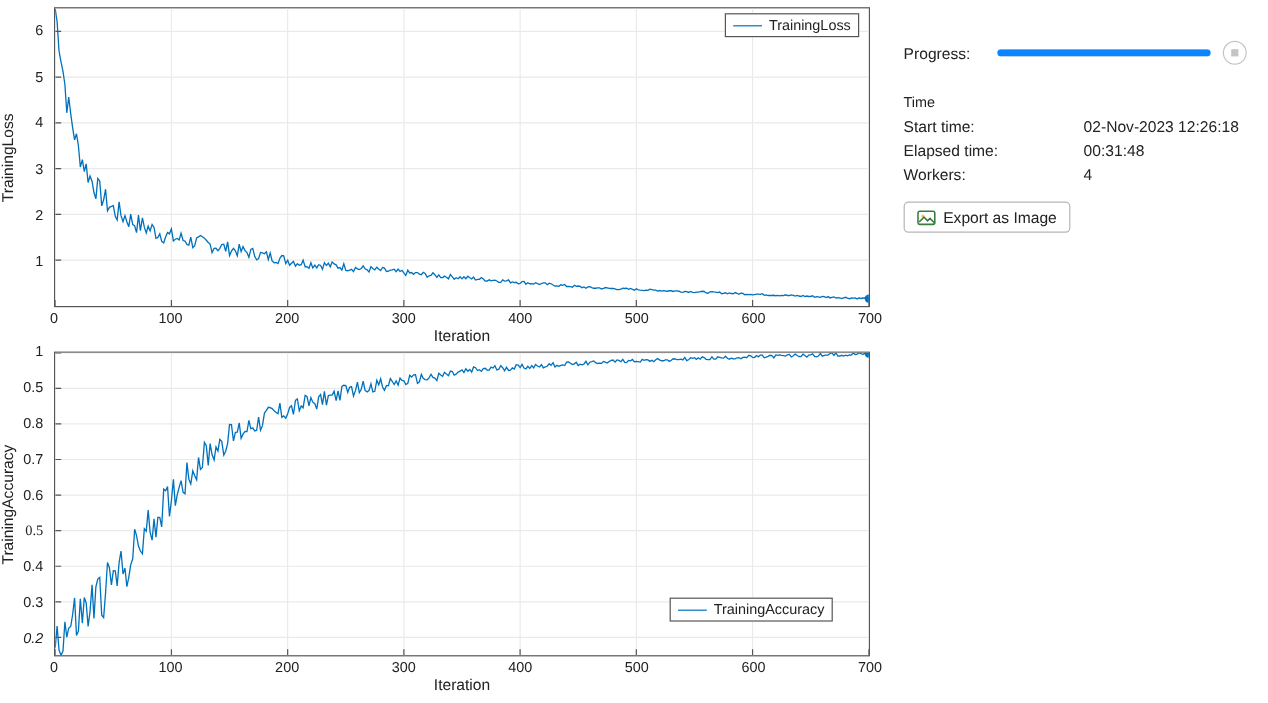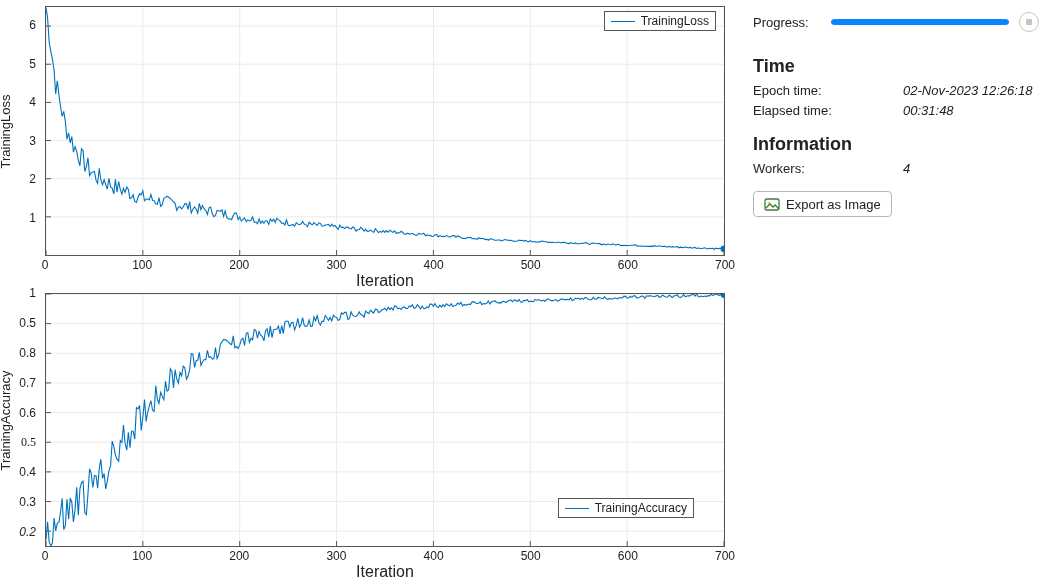--- a/index.html
+++ b/index.html
@@ -19,21 +19,21 @@
     height: 586px;
   }
   .charts {
     flex: 0 0 735px;
     height: 586px;
     position: relative;
     box-sizing: border-box;
   }
   .side {
     flex: 1 1 auto;
-    padding: 12px 18px 0 18px;
+    padding: 34px 18px 0 18px;
     box-sizing: border-box;
     font-size: 13px;
   }
   .progress-row {
     display: flex;
     align-items: center;
     margin-bottom: 18px;
   }
   .progress-label {
     flex: 0 0 78px;
@@ -63,35 +63,34 @@
     justify-content: center;
     background: #fff;
     cursor: default;
   }
   .stop-btn .square {
     width: 6px;
     height: 6px;
     background: #c4c4c4;
   }
   .section-header {
-    font-weight: bold;
+    font-weight: normal;
     margin: 24px 0 6px 0;
     display: block;
-    font-size: 18px;
+    font-size: 12px;
   }
   .kv-row {
     display: flex;
     margin: 5px 0;
   }
   .kv-row .k {
     flex: 0 0 150px;
   }
   .kv-row .v {
     flex: 1 1 auto;
-    font-style: italic;
   }
   .export-btn {
     display: inline-flex;
     align-items: center;
     gap: 6px;
     border: 1px solid #b6b6b6;
     background: #ffffff;
     border-radius: 4px;
     padding: 4px 10px;
     font-size: 13px;
@@ -139,21 +138,21 @@
   .chart.bottom .y-label-wrap { top: 0; height: 254px; }
   .y-label {
     transform: rotate(-90deg);
     white-space: nowrap;
   }
   .x-label {
     position: absolute;
     left: 45px;
     right: 10px;
     text-align: center;
-    font-size: 16px;
+    font-size: 13px;
   }
   .chart.top .x-label { top: 272px; }
   .chart.bottom .x-label { top: 270px; }
 
   .x-ticks {
     position: absolute;
     left: 45px;
     right: 10px;
     font-size: 12px;
   }
@@ -339,29 +338,28 @@
       <div class="progress-bar-wrap">
         <div class="progress-bar-fill" id="progress-fill" style="width: 100%;"></div>
       </div>
       <div class="stop-btn">
         <div class="square"></div>
       </div>
     </div>
 
     <span class="section-header">Time</span>
     <div class="kv-row">
-      <span class="k">Epoch time:</span>
+      <span class="k">Start time:</span>
       <span class="v">02-Nov-2023 12:26:18</span>
     </div>
     <div class="kv-row">
       <span class="k">Elapsed time:</span>
       <span class="v">00:31:48</span>
     </div>
 
-    <span class="section-header" style="margin-top:16px;">Information</span>
     <div class="kv-row">
       <span class="k">Workers:</span>
       <span class="v">4</span>
     </div>
 
     <button class="export-btn">
       <svg width="16" height="16" viewBox="0 0 16 16">
         <rect x="1" y="3" width="14" height="11" rx="1.5" fill="none" stroke="#3a7d3a" stroke-width="1.3"></rect>
         <circle cx="5" cy="7" r="1.3" fill="#f5c542"></circle>
         <path d="M2 12 L6 8 L9 11 L11 9 L15 13" fill="none" stroke="#3a7d3a" stroke-width="1.3"></path>

